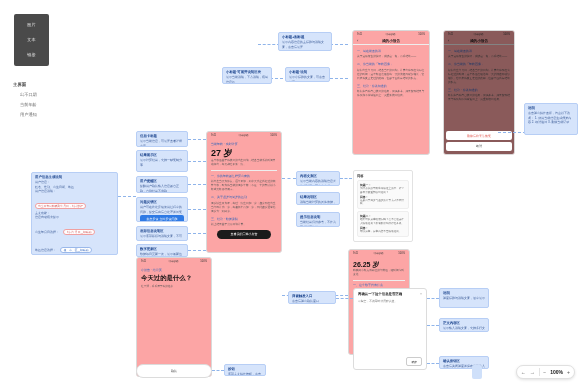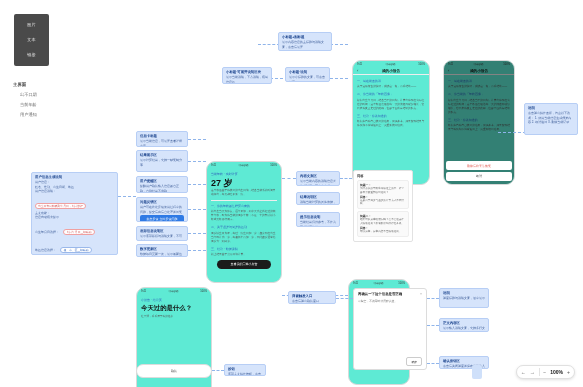--- a/index.html
+++ b/index.html
@@ -25,22 +25,22 @@
     display:block; margin-bottom:1px; }
   .note .nb { font-size:3px; line-height:4.2px; color:#3a5a96; display:block; }
 
   
   .pill { display:inline-block; background:#fff; border:0.4px solid #f0a0a0;
     border-radius:6px; color:#d05050; font-size:2.8px; line-height:4px;
     padding:0 2px; margin:1px 1px 0 0; }
   .pill.b { border-color:#9ab8ea; color:#2f63bb; }
 
   
-  .phone { position:absolute; background:#5eead4; border:0.6px solid #d9d9d9;
-    border-radius:9px; overflow:hidden;margin-top:30px; }
+  .phone { position:absolute; background:#fca5a5; border:0.6px solid #d9d9d9;
+    border-radius:3px; overflow:hidden; }
   .phone .sbar { height:6px; display:flex; align-items:center;
     justify-content:space-between; padding:0 4px; }
   .phone .sbar span { font-size:2.6px; color:#333; }
   .phone .navbar { height:8px; display:flex; align-items:center;
     justify-content:center; position:relative; border-bottom:0.4px solid #eee; }
   .phone .navbar .ttl { font-size:3.6px; color:#111; font-weight:bold; }
   .phone .navbar .bk { position:absolute; left:4px; font-size:4px; color:#333; }
   .pbody { padding:4px; }
   .sect { font-size:3px; color:#2f63bb; line-height:4.4px; margin:0 0 2px 0; }
   .para { font-size:2.7px; color:#555; line-height:4px; margin-bottom:3px; }

